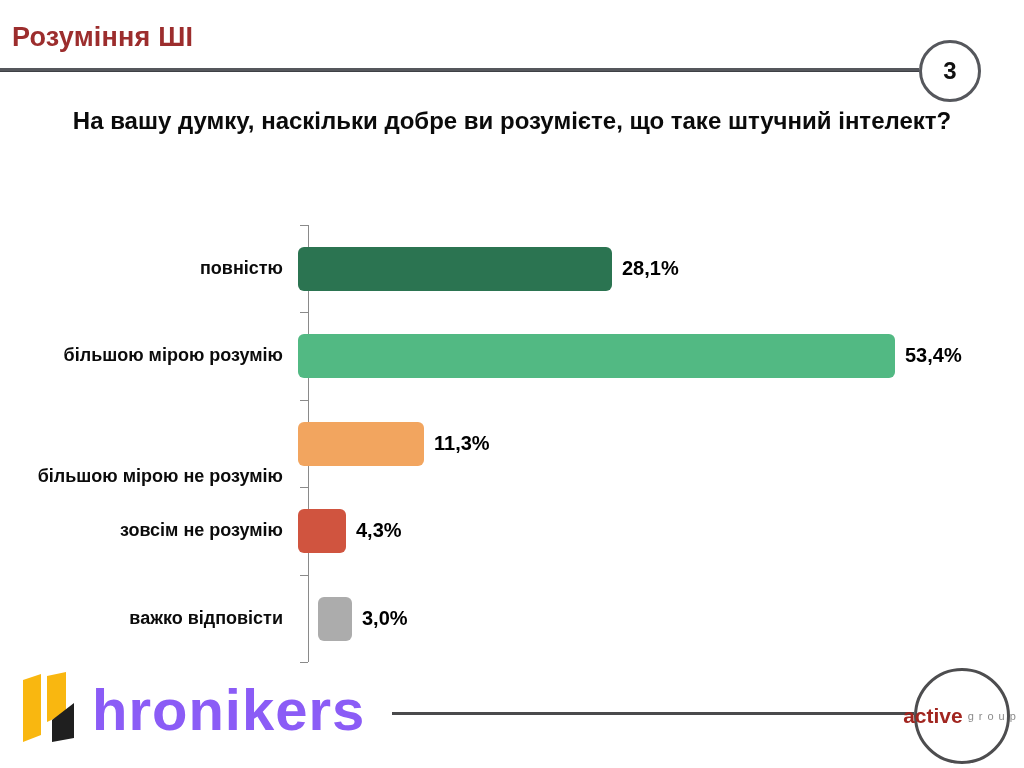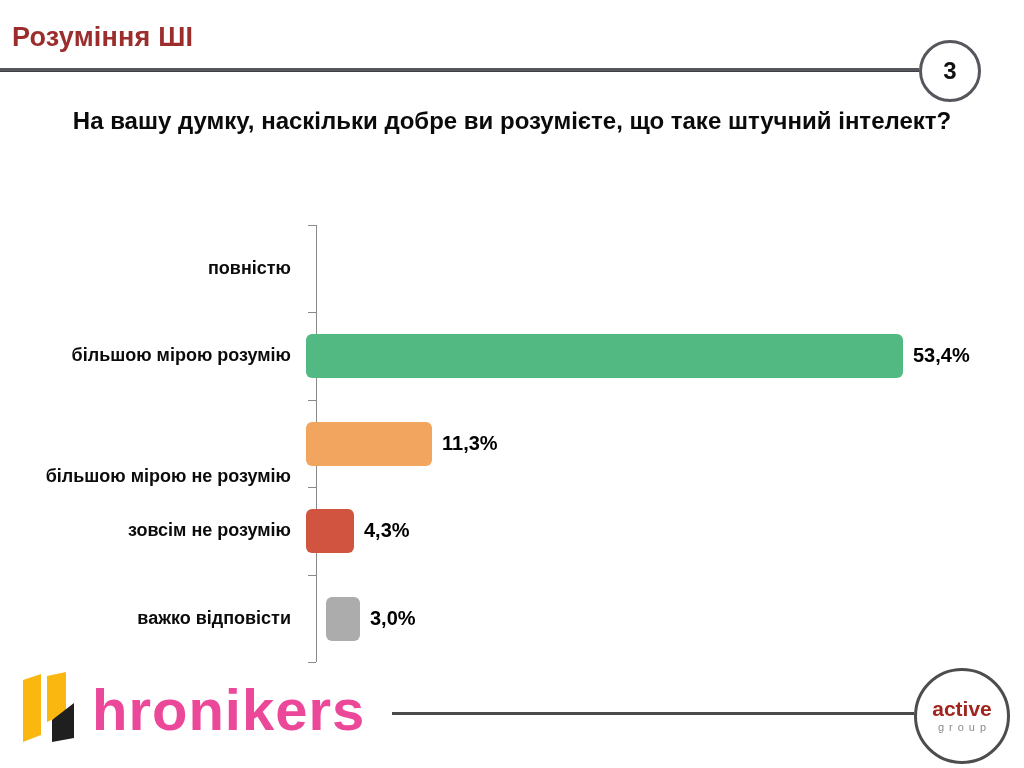--- a/index.html
+++ b/index.html
@@ -22,21 +22,21 @@
     background:#fff; display:flex; align-items:center; justify-content:center;
     font-size:24px; font-weight:bold; color:#111;
   }
   
   #question {
     position:absolute; left:72px; top:104px; width:880px;
     text-align:center; font-size:24px; line-height:34px;
     font-weight:bold; color:#0b0b0b;
   }
   
-  #chart { position:absolute; left:8px; top:0; width:816px; height:768px;padding-left:21px; }
+  #chart { position:absolute; left:0; top:0; width:816px; height:768px;padding-left:21px; }
   #axis-line {
     position:absolute; left:308px; top:225px; width:1px; height:437px;
     background:#8a8a8a;
   }
   .tick {
     position:absolute; left:300px; width:8px; height:1px; background:#8a8a8a;
   }
   .chart-row {
     position:absolute; left:0; width:1010px; height:87px;
     display:flex; align-items:center;
@@ -45,30 +45,30 @@
     flex:none; width:296px; padding-right:13px; box-sizing:border-box;
     text-align:right; font-size:18px; font-weight:bold; color:#0b0b0b;
   }
   .bar-area { flex:1; display:flex; align-items:center; height:100%; padding-left:2px; }
   .bar { flex:none; height:44px; border-radius:6px; }
   .value-label { margin-left:10px; font-size:20px; font-weight:bold; color:#000; }
   
   #logo-icon { position:absolute; left:20px; top:669px; }
   #brand-name {
     position:absolute; left:92px; top:682px; line-height:56px;
-    font-size:58px; font-weight:bold; letter-spacing:1px; color:#ec4899;
+    font-size:58px; font-weight:bold; letter-spacing:1px; color:#8b5cf6;
   }
   #footer-rule {
     position:absolute; left:392px; top:712px; width:522px; height:3px;
     background:#4A4A4C;
   }
   #partner-circle {
     position:absolute; left:914px; top:668px; width:96px; height:96px;
     box-sizing:border-box; border:3px solid #4D4D4F; border-radius:50%;
-    background:#fff; display:flex; flex-direction:column;
+    background:#fff; display:flex; flex-direction:row;
     align-items:center; justify-content:center;
   }
   #partner-name { font-size:21px; font-weight:bold; color:#A1251F; line-height:22px; }
   #partner-sub  { font-size:11px; color:#8B8B8B; letter-spacing:5px; margin-left:5px; line-height:14px;text-align:right; }
 </style>
 </head>
 <body>
 
 <div id="slide-title">Розуміння ШІ</div>
 <div id="title-rule"></div>
@@ -76,20 +76,24 @@
   <span>3</span>
 </div>
 
 <div id="question">На вашу думку, наскільки добре ви розумієте, що таке штучний інтелект?</div>
 
 <div id="chart">
   <div id="axis-line"></div>
   <div id="chart-rows">
       <div class="chart-row" style="top: 225px;">
         <div class="cat-label">повністю</div>
+        <div class="bar-area">
+          <div class="bar" style="width: 314px; background: rgb(43, 116, 81);"></div>
+          <div class="value-label">28,1%</div>
+        </div>
       </div>
       <div class="chart-row" style="top: 312px;">
         <div class="cat-label">більшою мірою розумію</div>
         <div class="bar-area">
           <div class="bar" style="width: 597px; background: rgb(82, 185, 131);"></div>
           <div class="value-label">53,4%</div>
         </div>
       </div>
       <div class="chart-row" style="top: 400px; align-items: flex-end;">
         <div class="cat-label">більшою мірою не розумію</div>

